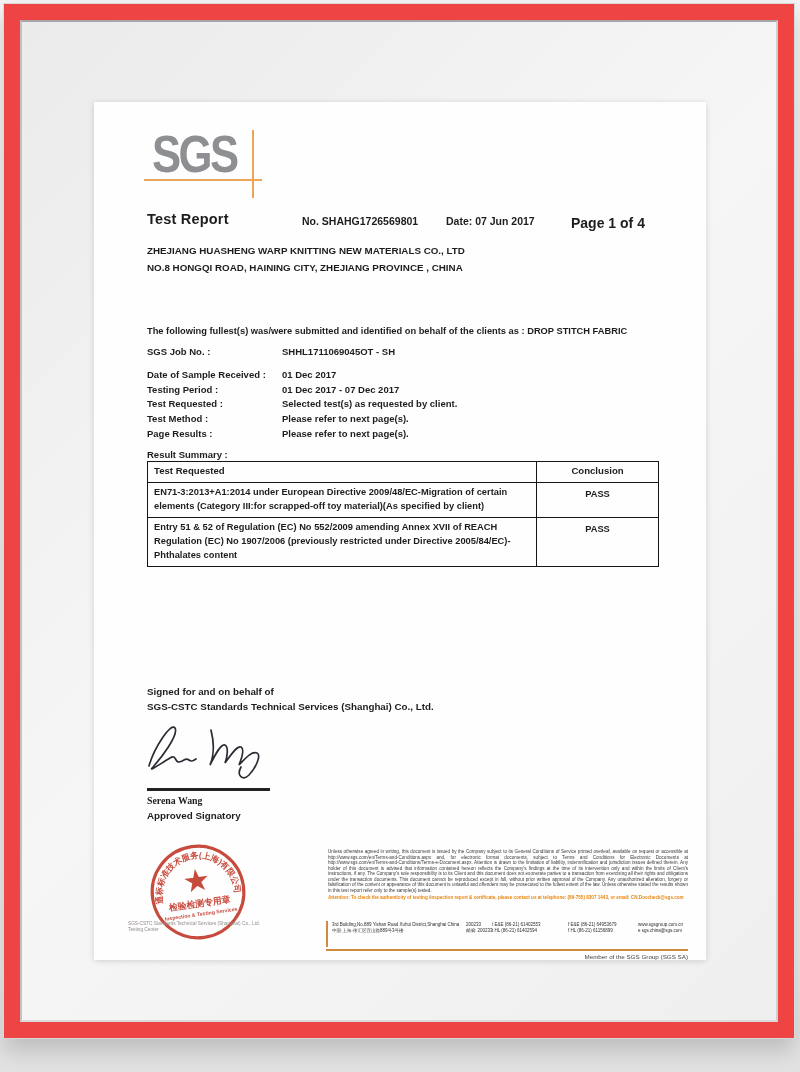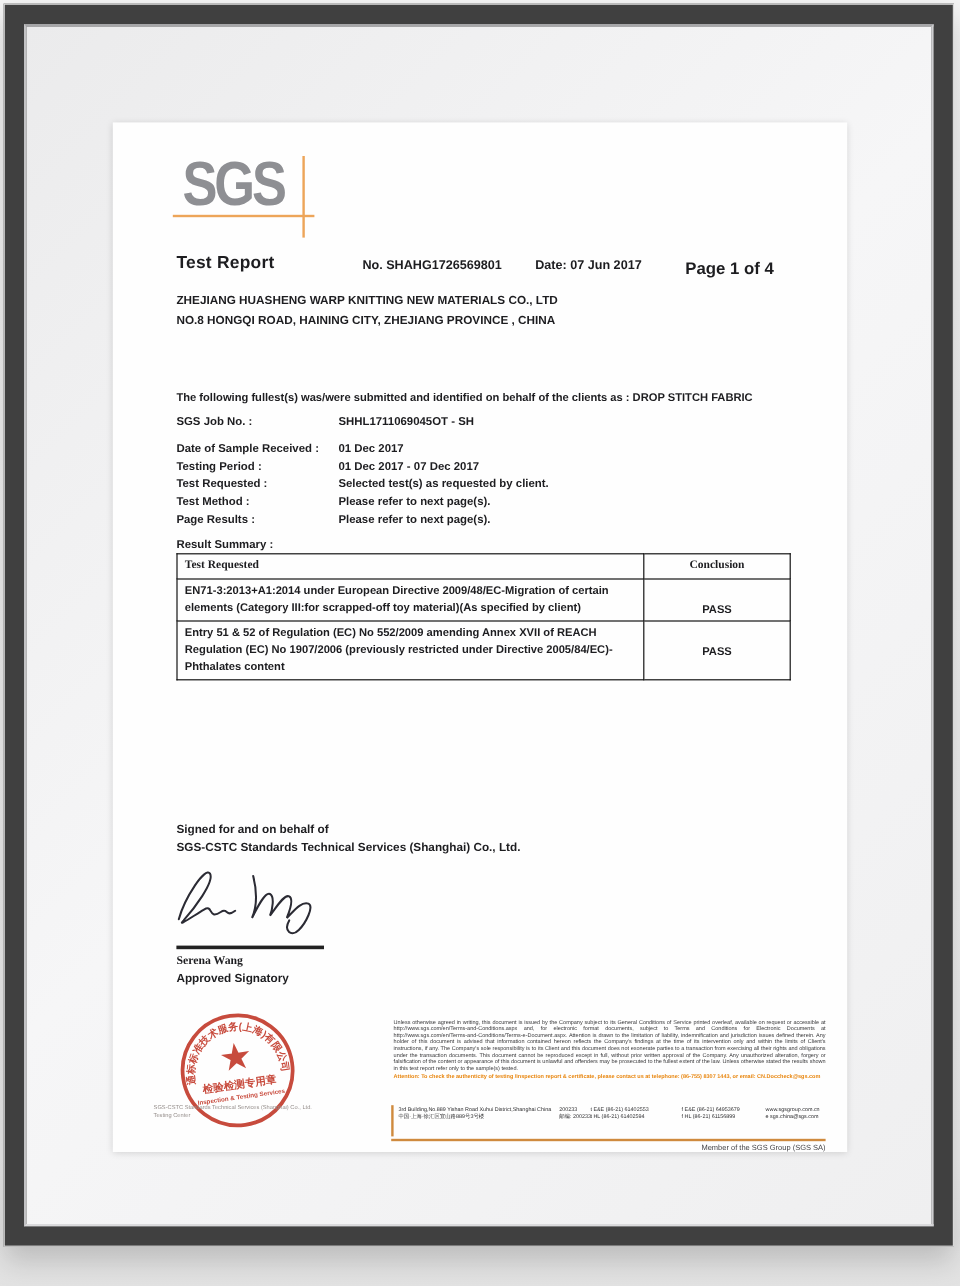--- a/index.html
+++ b/index.html
@@ -4,21 +4,21 @@
 <style>
   * { box-sizing: border-box; margin: 0; padding: 0; }
   html, body { width: 800px; height: 1072px; }
   body {
     background: linear-gradient(#f4f4f4 0%, #ececec 90%, #e2e2e2 100%);
     font-family: "Liberation Sans", sans-serif;
     position: relative; overflow: hidden;
   }
   .frame {
     position: absolute; left: 3px; top: 3px; width: 792px; height: 1036px;
-    background: #404040; border: 1px solid #d8d8d8;
+    background: #ef4444; border: 1px solid #d8d8d8;
     box-shadow: 0 12px 22px rgba(0,0,0,.18);
   }
   .bevel {
     position: absolute; inset: 16px;
     border-top: 2px solid #a6a6a8; border-left: 2px solid #c2c2c4;
     border-right: 2px solid #cfcfd1; border-bottom: 2px solid #dadadc;
     background: linear-gradient(135deg, #ebebec 0%, #f6f6f7 48%, #efeff0 100%);
   }
   .paper {
     position: absolute; left: 90px; top: 98px; width: 612px; height: 858px;
@@ -45,24 +45,24 @@
   .sample-line { left: 53px; top: 224px; font-size: 9.3px; }
 
   .field-row { left: 53px; font-size: 9.5px; width: 520px; }
   .field-label { display: inline-block; }
   .field-value { position: absolute; left: 135px; white-space: nowrap; }
 
   .result-summary { left: 53px; top: 347px; font-size: 9.5px; }
 
   .summary-table { left: 53px; top: 359px; width: 512px; border-collapse: collapse; font-size: 9.3px; }
   .summary-table th, .summary-table td { border: 1.6px solid #151515; padding: 3px 6px; vertical-align: top; }
-  .summary-table th { text-align: left; font-size: 9.6px; height: 21px; font-family: Liberation Serif, serif; }
+  .summary-table th { text-align: left; font-size: 9.6px; height: 21px; }
   .summary-table .col-conc { width: 122px; text-align: center; }
   .summary-table td.test-cell { line-height: 1.5; padding-right: 20px; }
-  .summary-table td.conc-cell { text-align: center; font-weight: 700; padding-top: 20px; }
+  .summary-table td.conc-cell { text-align: center; font-weight: 700; padding-top: 6px; }
 
   .signed-block { left: 53px; top: 582px; font-size: 9.8px; line-height: 15px; }
   .sig-svg { left: 45px; top: 612px; }
   .sig-line { left: 53px; top: 686px; width: 123px; height: 2.5px; background: #222; }
   .sig-name { left: 53px; top: 693px; font-size: 9.8px; font-family: Liberation Serif, serif; }
   .sig-title { left: 53px; top: 708px; font-size: 9.8px; }
 
   
   .small-scale { transform: scale(.5); transform-origin: 0 0; font-weight: 400; }
   .disclaimer-wrap { left: 234px; top: 747px; width: 360px; height: 72px; }

